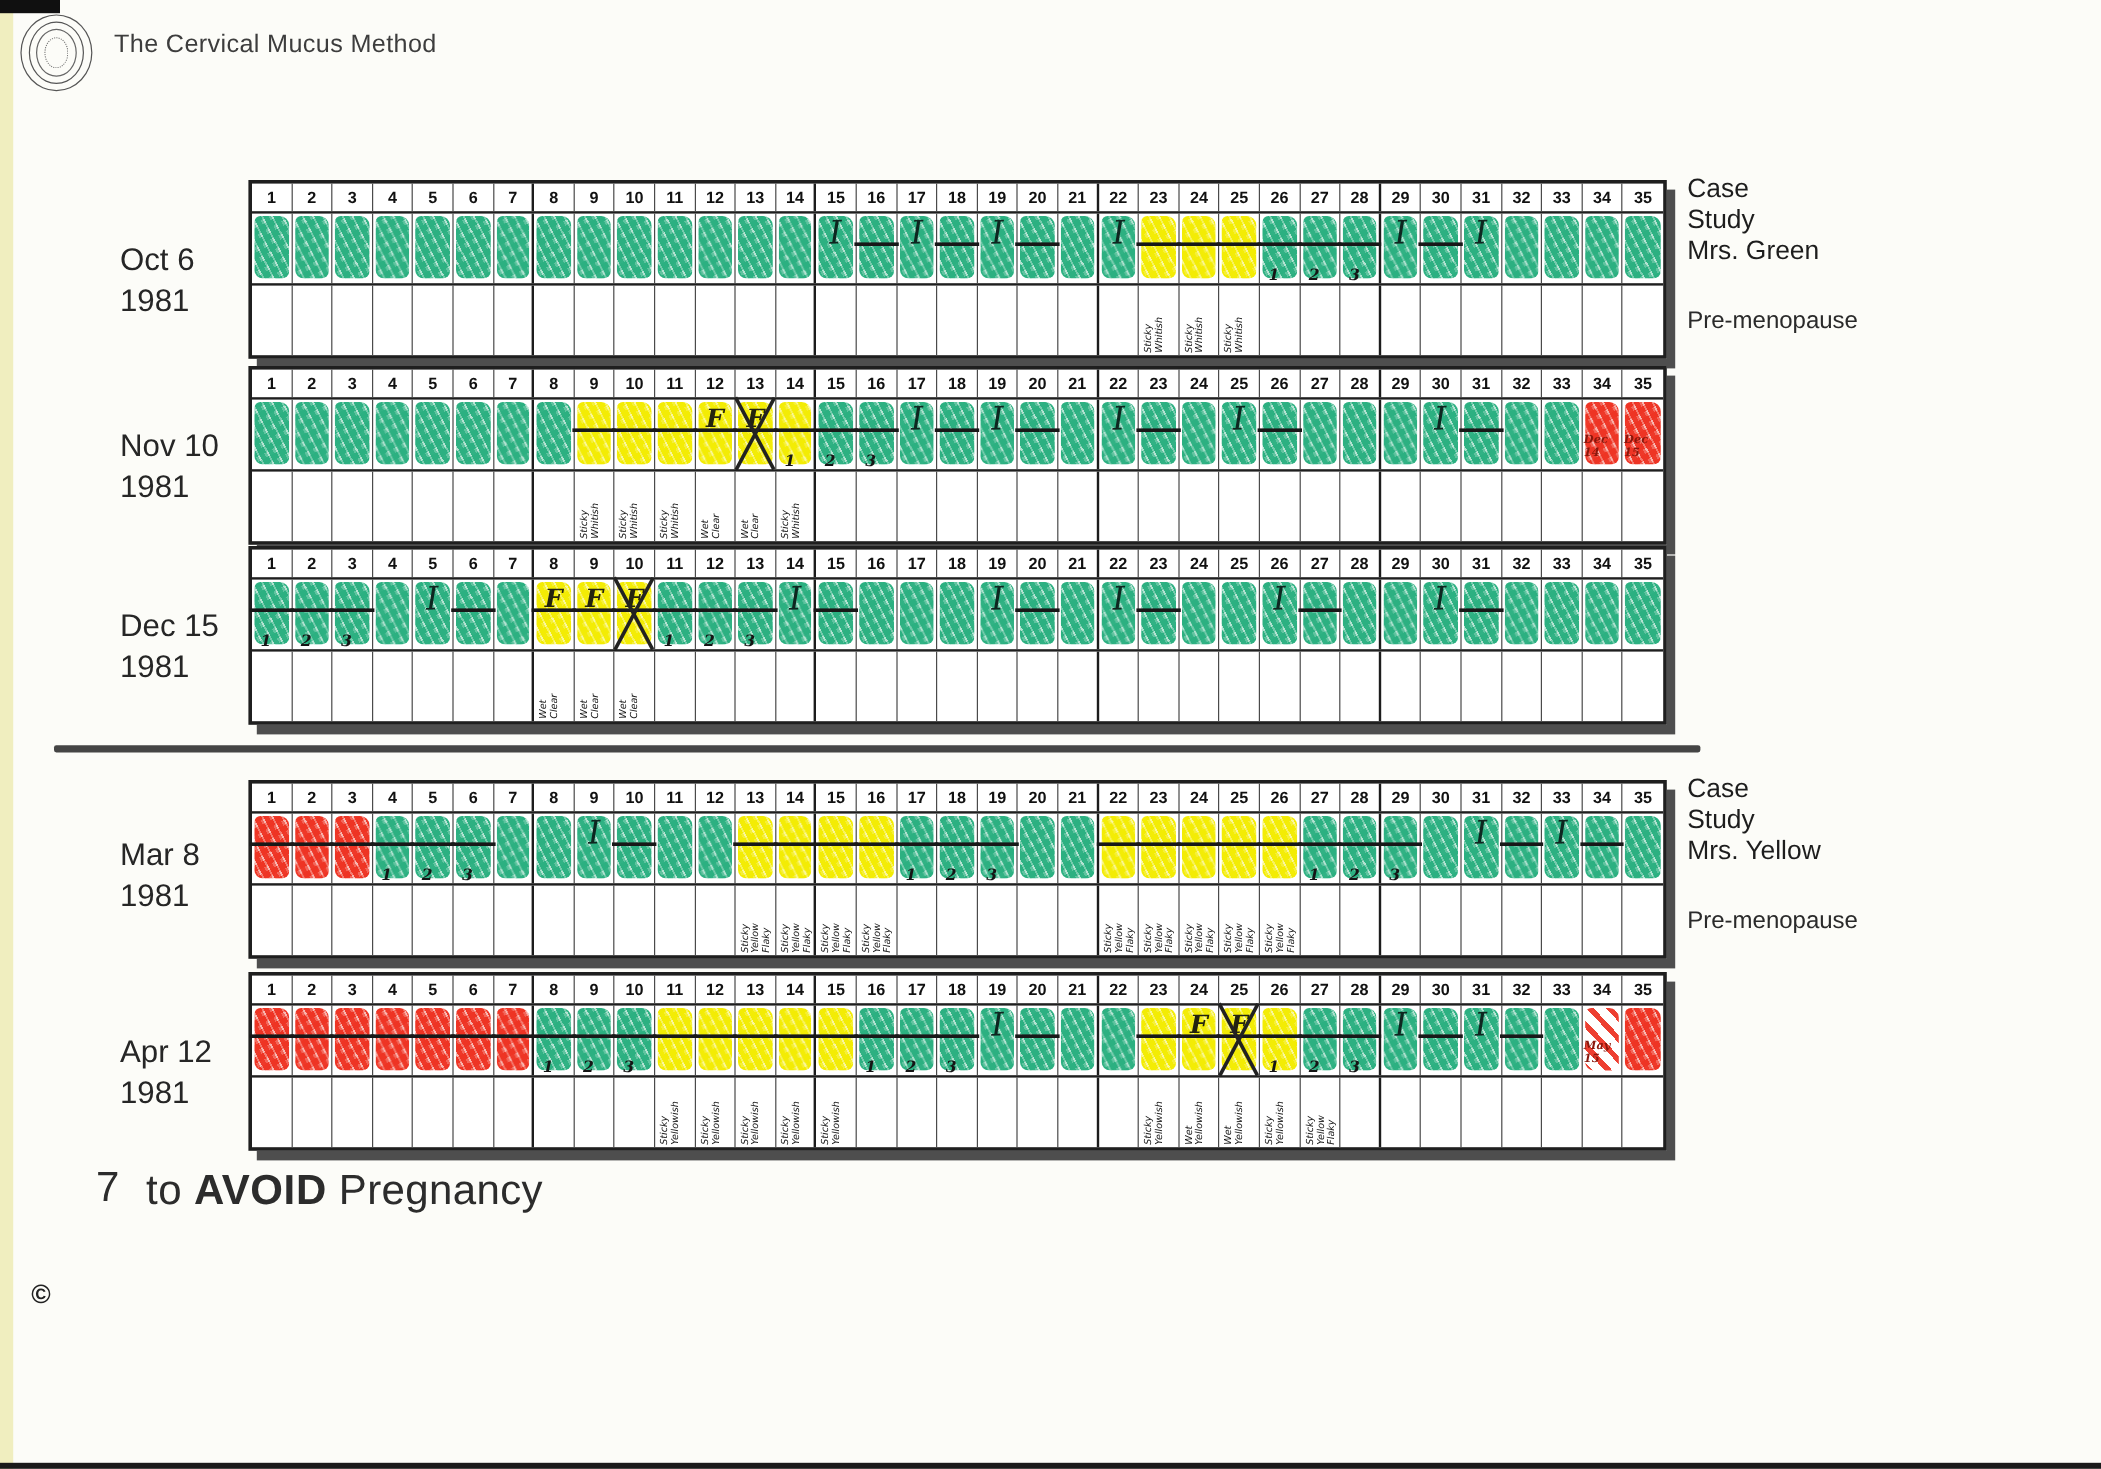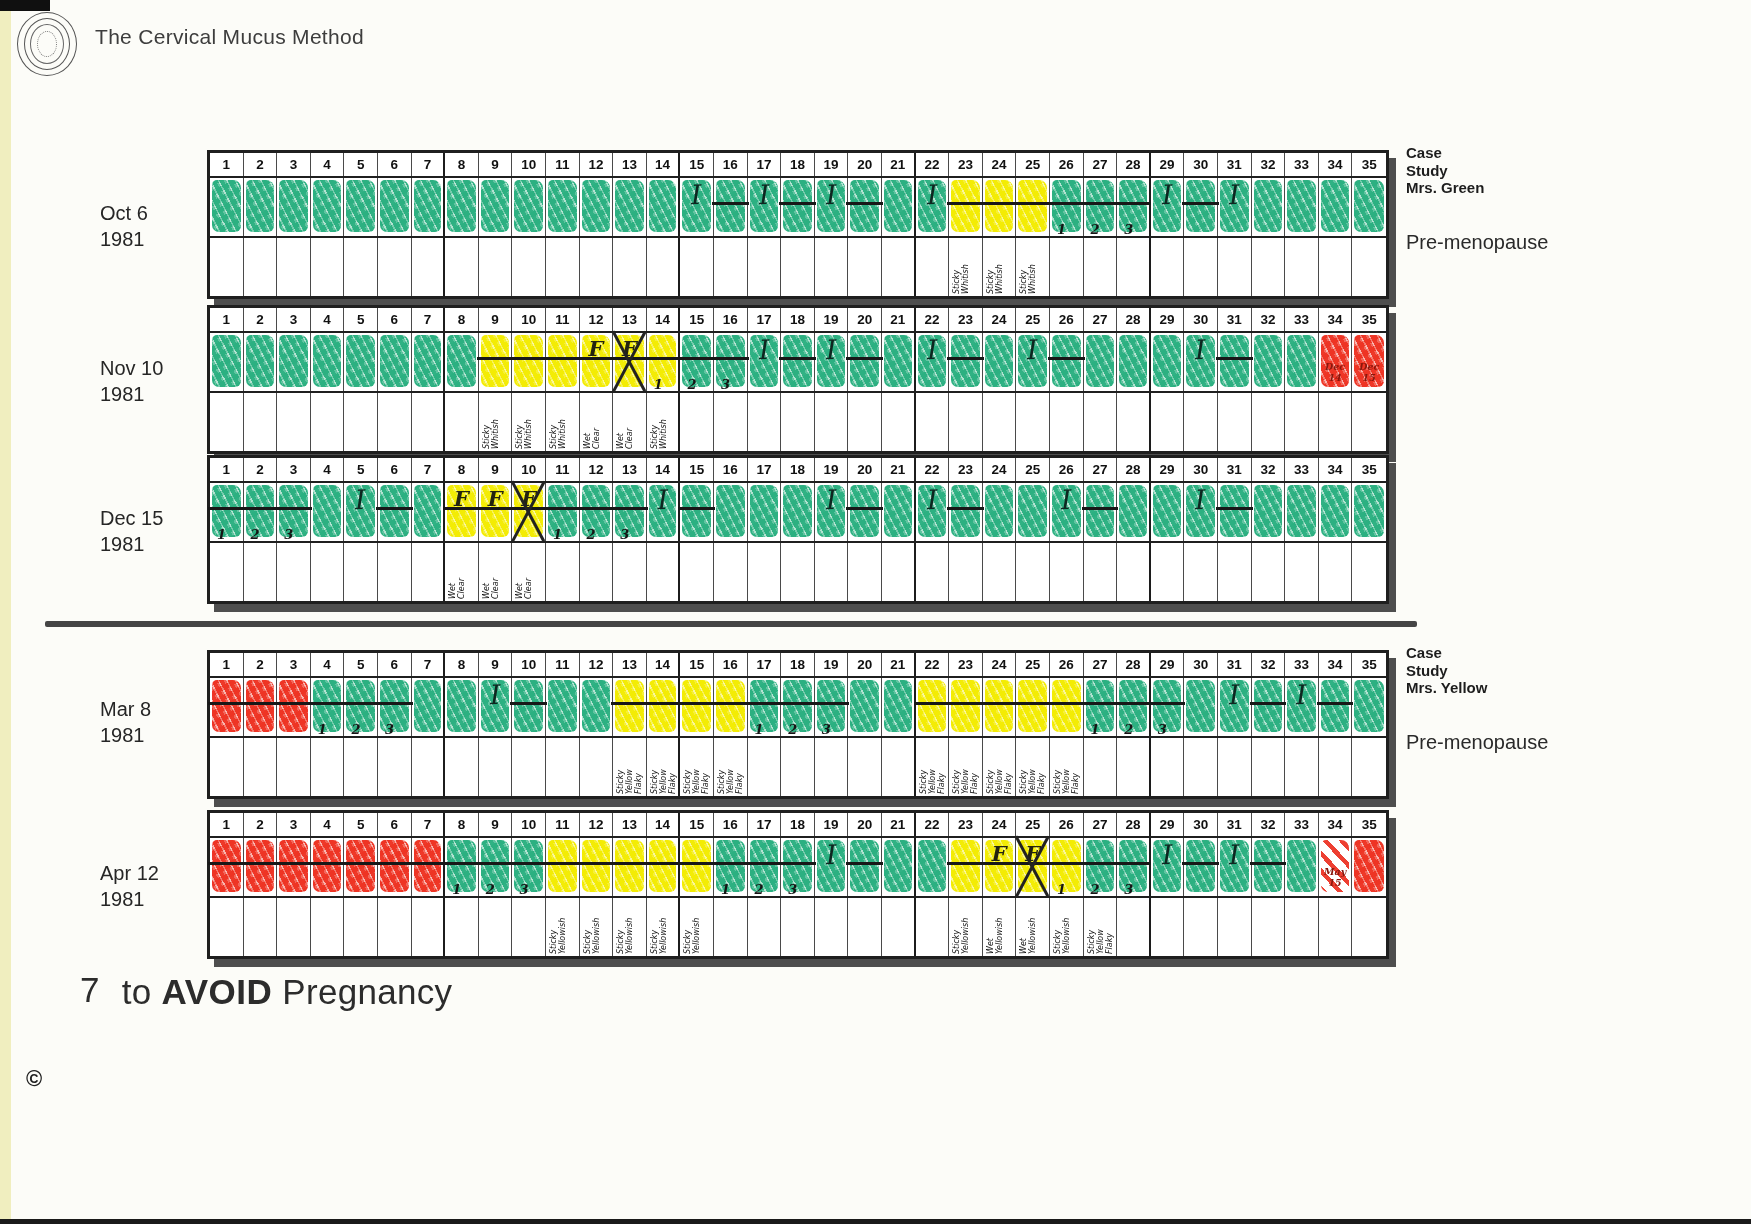--- a/index.html
+++ b/index.html
@@ -50,31 +50,31 @@
   .lmark{position:absolute;left:-2px;right:-2px;top:24px;height:2.5px;background:#181818;z-index:3;}
   .imark{position:absolute;top:1px;width:100%;text-align:center;
     font:italic 27px "DejaVu Serif",serif;color:#0e2620;z-index:4;transform:rotate(-2deg);}
   .fmark{position:absolute;top:3px;width:100%;text-align:center;
     font:italic 700 21px "DejaVu Serif",serif;color:#23230f;z-index:4;}
   .xbar{position:absolute;left:-55%;width:210%;top:27px;height:2.5px;background:#222;z-index:5;}
   .xa{transform:rotate(62deg);}
   .xb{transform:rotate(-62deg);}
   .submark{position:absolute;bottom:-1px;left:7px;
     font:italic 700 13px "DejaVu Serif",serif;color:#151515;z-index:5;}
-  .celltext{position:absolute;top:29px;left:1px;right:1px;text-align:center;
+  .celltext{position:absolute;top:29px;left:1px;right:1px;text-align:left;
     font:italic 700 9.5px "DejaVu Serif",serif;color:#8a170c;z-index:5;line-height:1.15;}
   
   .ncell{overflow:visible;}
   .vnote{position:absolute;left:4px;top:56px;width:38px;
     transform:rotate(-90deg);transform-origin:0 0;
     font:italic 8px "DejaVu Sans",sans-serif;line-height:1.12;color:#161616;}
   
-  .datelabel{position:absolute;left:100px;font-size:20px;color:#262626;line-height:1.3;}
+  .datelabel{position:absolute;left:100px;font-size:26px;color:#262626;line-height:1.3;}
   .caselabel{position:absolute;left:1406px;color:#1d1d1d;}
-  .cs-bold{font-size:15px;font-weight:700;line-height:1.18;}
+  .cs-bold{font-size:22px;font-weight:400;line-height:1.18;}
   .cs-sub{margin-top:34px;font-size:20px;font-weight:400;color:#2a2a2a;}
   
   .divider{position:absolute;left:45px;top:621px;width:1372px;height:6px;background:#454545;border-radius:2px;}
   
   .pagefoot{position:absolute;left:80px;top:970px;display:flex;gap:22px;
     color:#2c2c2c;font-size:35px;letter-spacing:.3px;}
   .foot-lines{line-height:1.28;}
   .foot-lines b{font-weight:700;letter-spacing:.5px;}
   .copyright{position:absolute;left:26px;top:1066px;font-size:22px;font-weight:700;color:#222;}
 </style>

